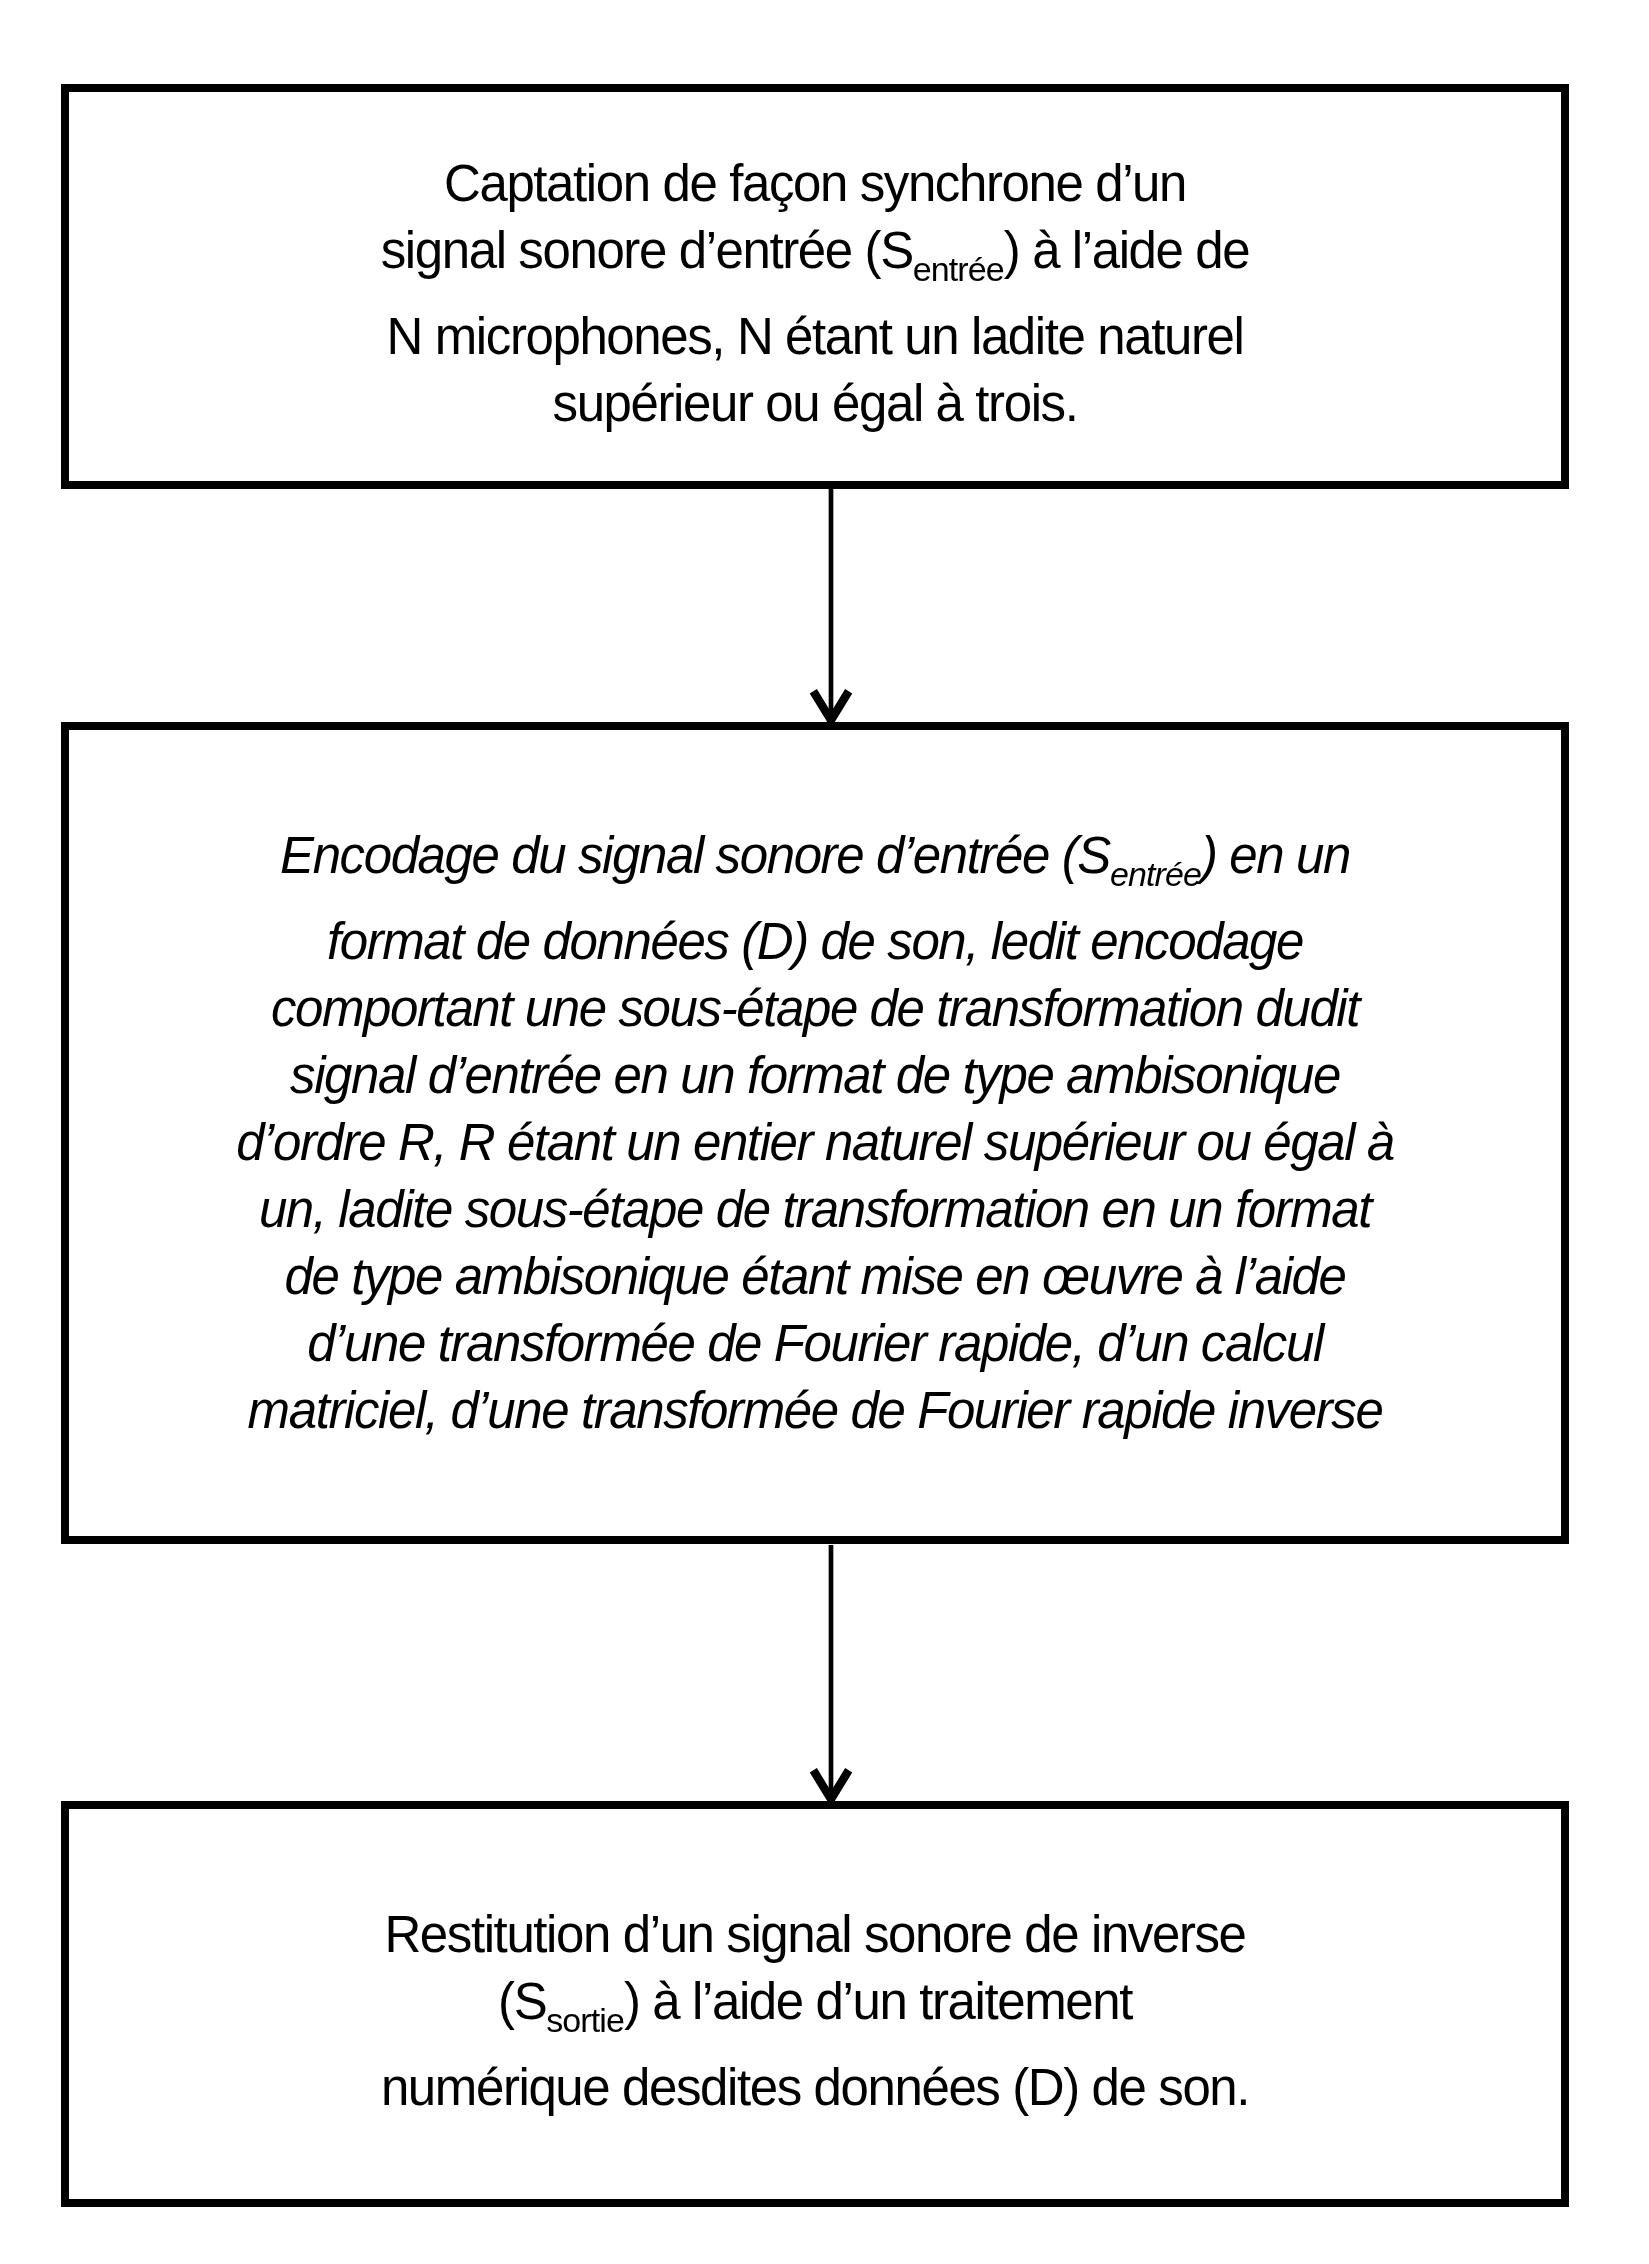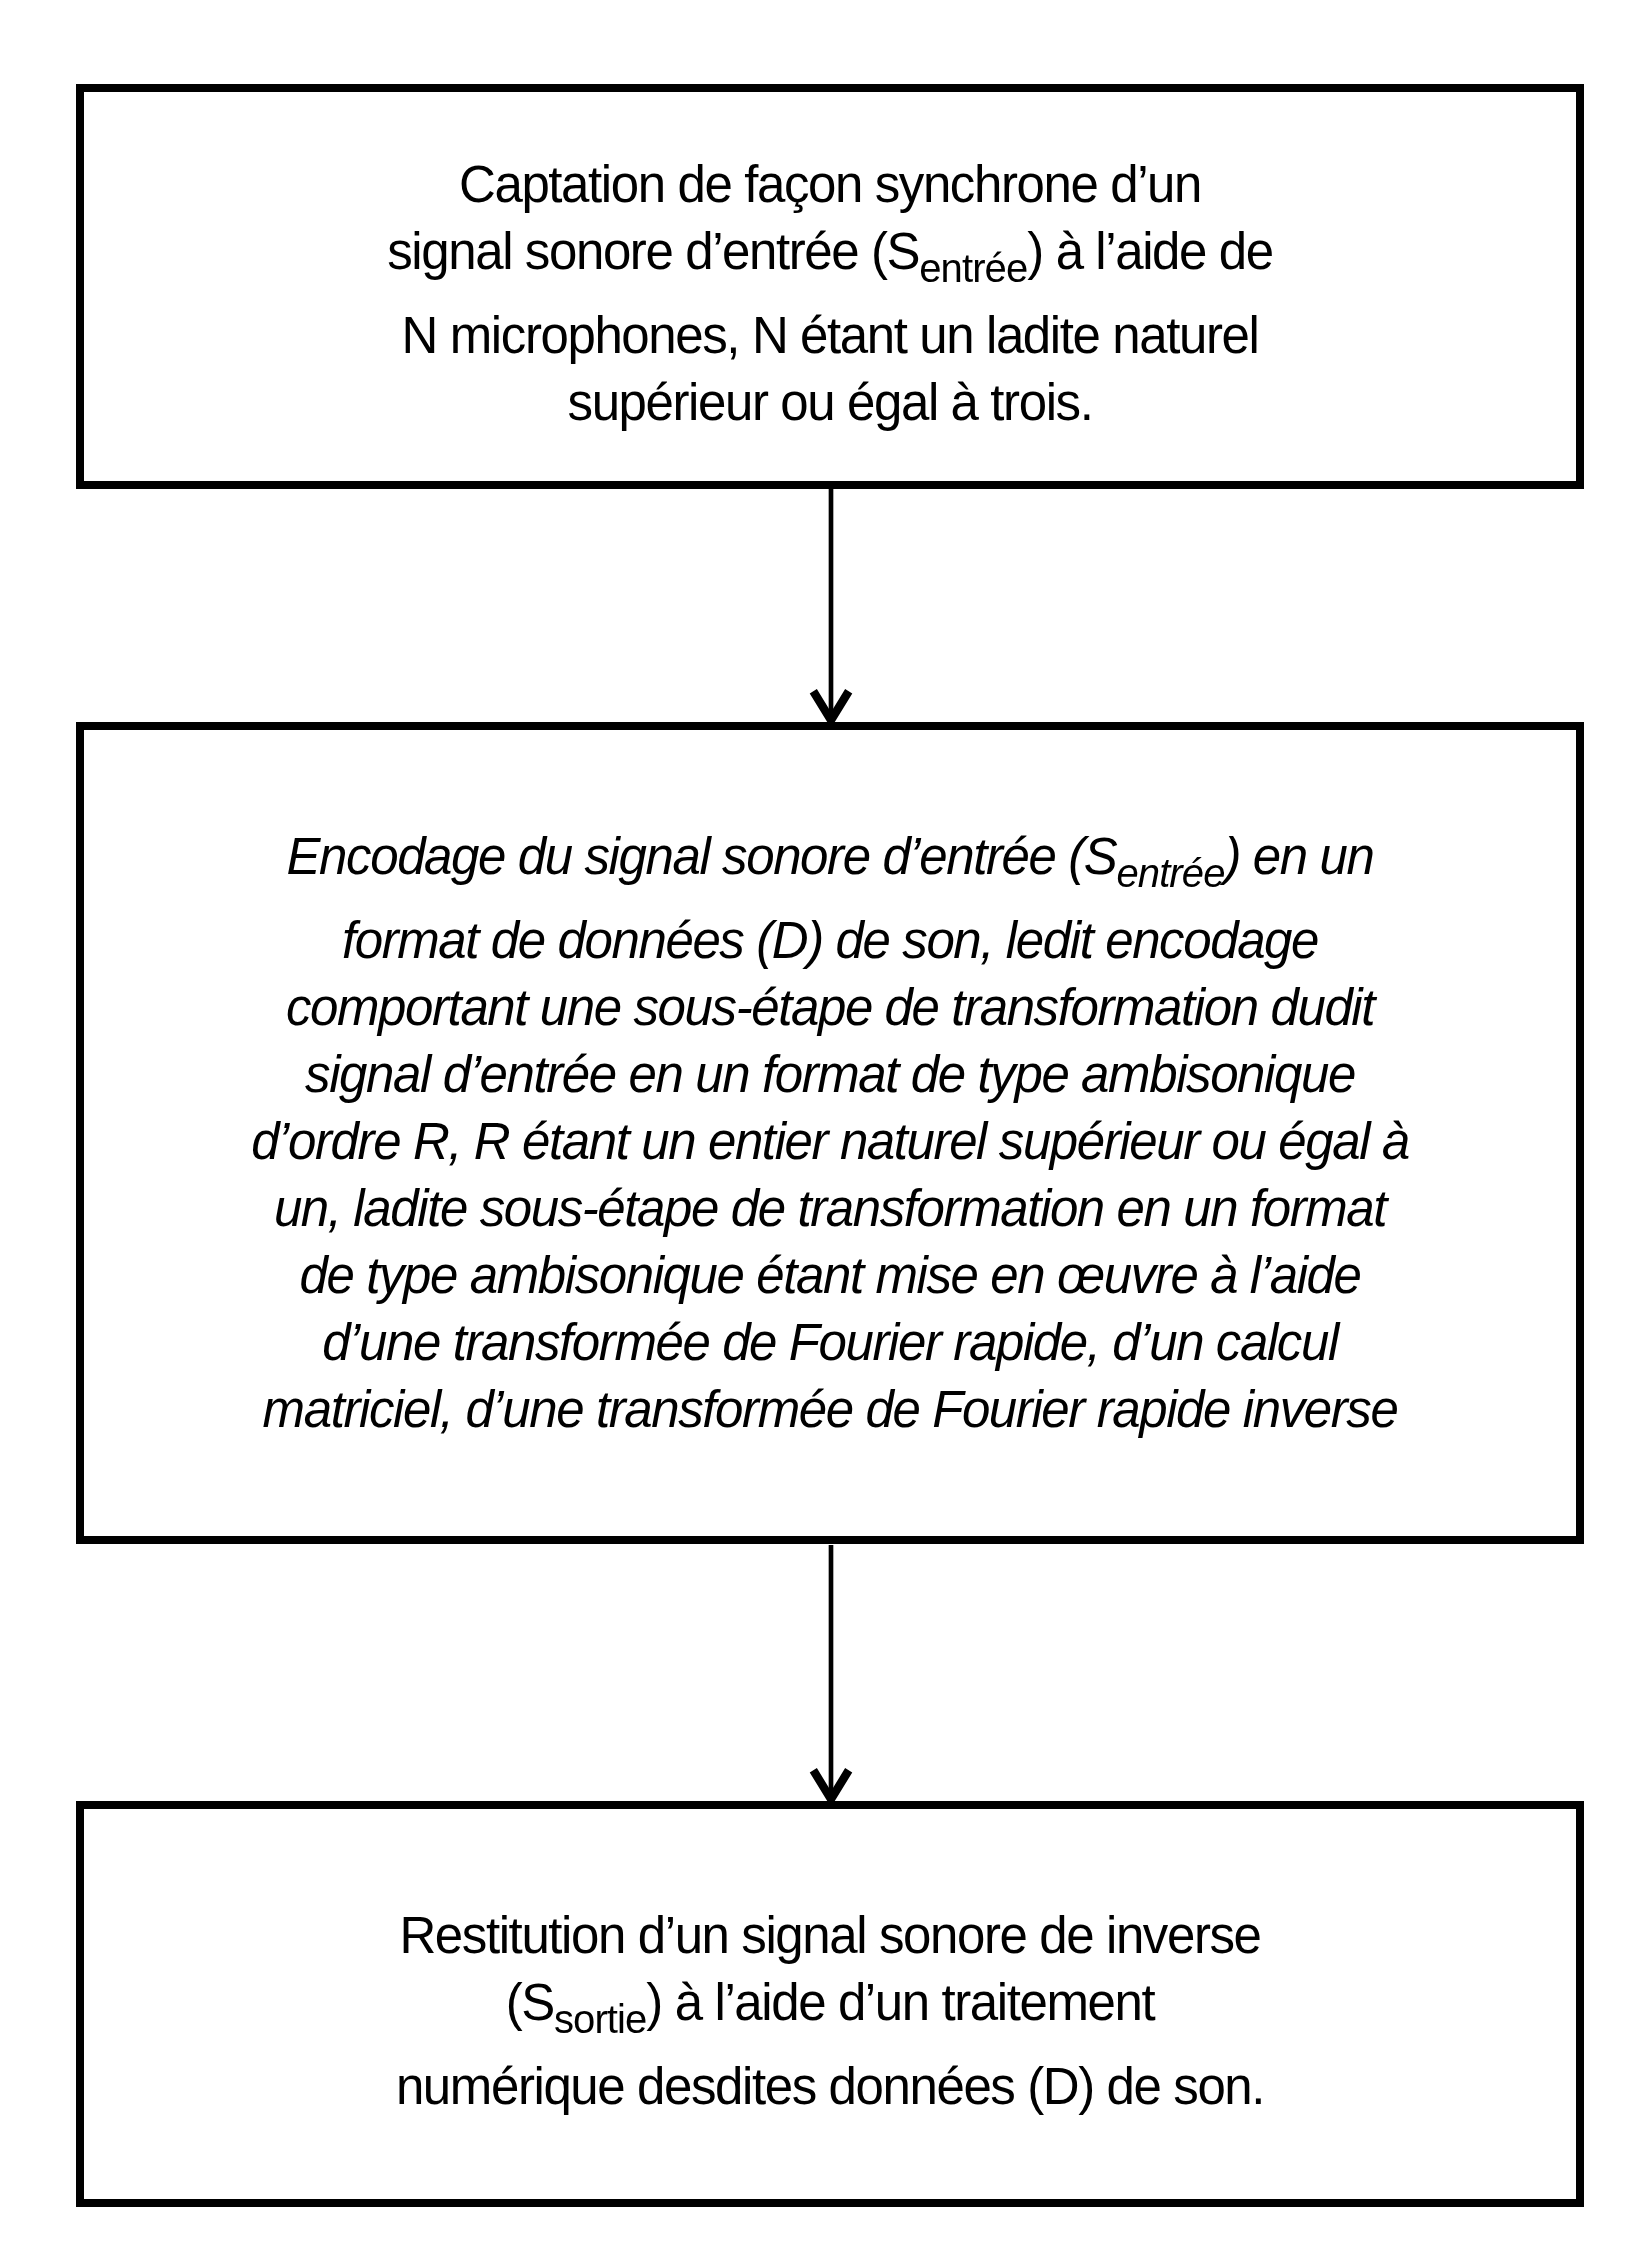--- a/index.html
+++ b/index.html
@@ -11,21 +11,21 @@
     position: relative;
     width: 1649px;
     height: 2264px;
     background: #ffffff;
     font-family: "Liberation Sans", "DejaVu Sans", sans-serif;
     color: #000000;
     overflow: hidden;
   }
   .step-box {
     position: absolute;
-    left: 76px;
+    left: 61px;
     width: 1508px;
     border: 8.4px solid #000000;
     box-sizing: border-box;
     background: #ffffff;
     display: flex;
     flex-direction: column;
     align-items: center;
     justify-content: center;
   }
   .box-1 { top: 84px;   height: 405px; }
@@ -36,21 +36,21 @@
     text-align: center;
     width: 100%;
   }
   .text-line {
     font-size: 51px;
     line-height: 67px;
     letter-spacing: -1.4px;
     white-space: nowrap;
   }
   .text-line .sub {
-    font-size: 40px;
+    font-size: 34px;
     letter-spacing: -0.9px;
     vertical-align: -13px;
   }
   .arrow {
     position: absolute;
     left: 800px; 
     width: 62px;
   }
   .arrow-1 { top: 488px;  height: 234px; }
   .arrow-2 { top: 1545px; height: 256px; }

